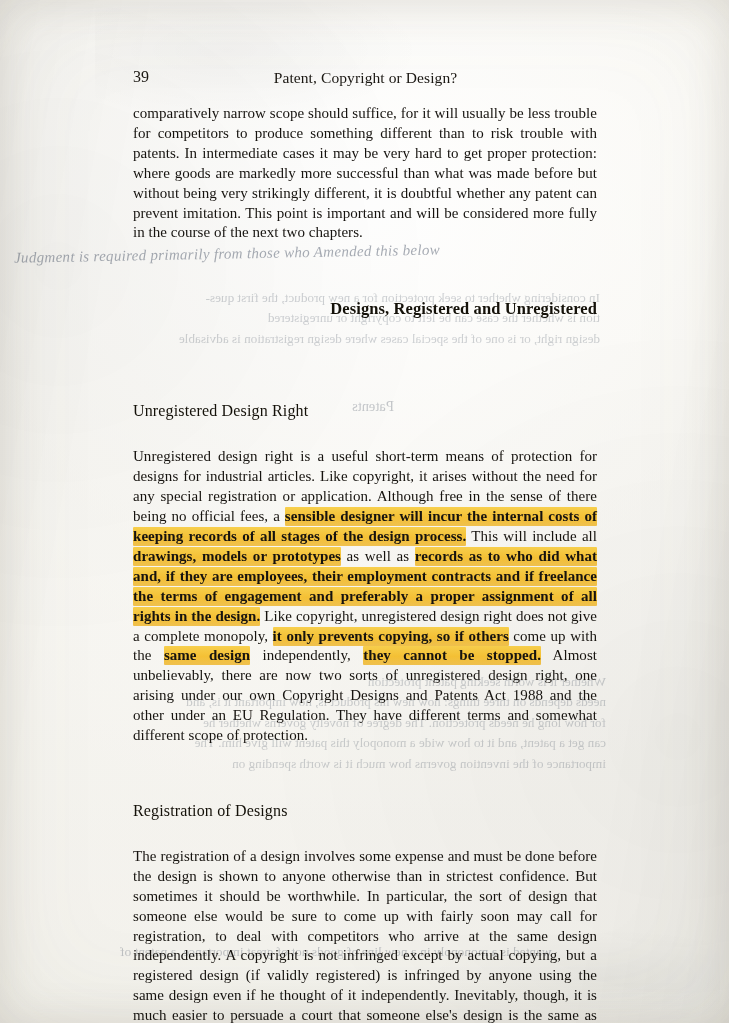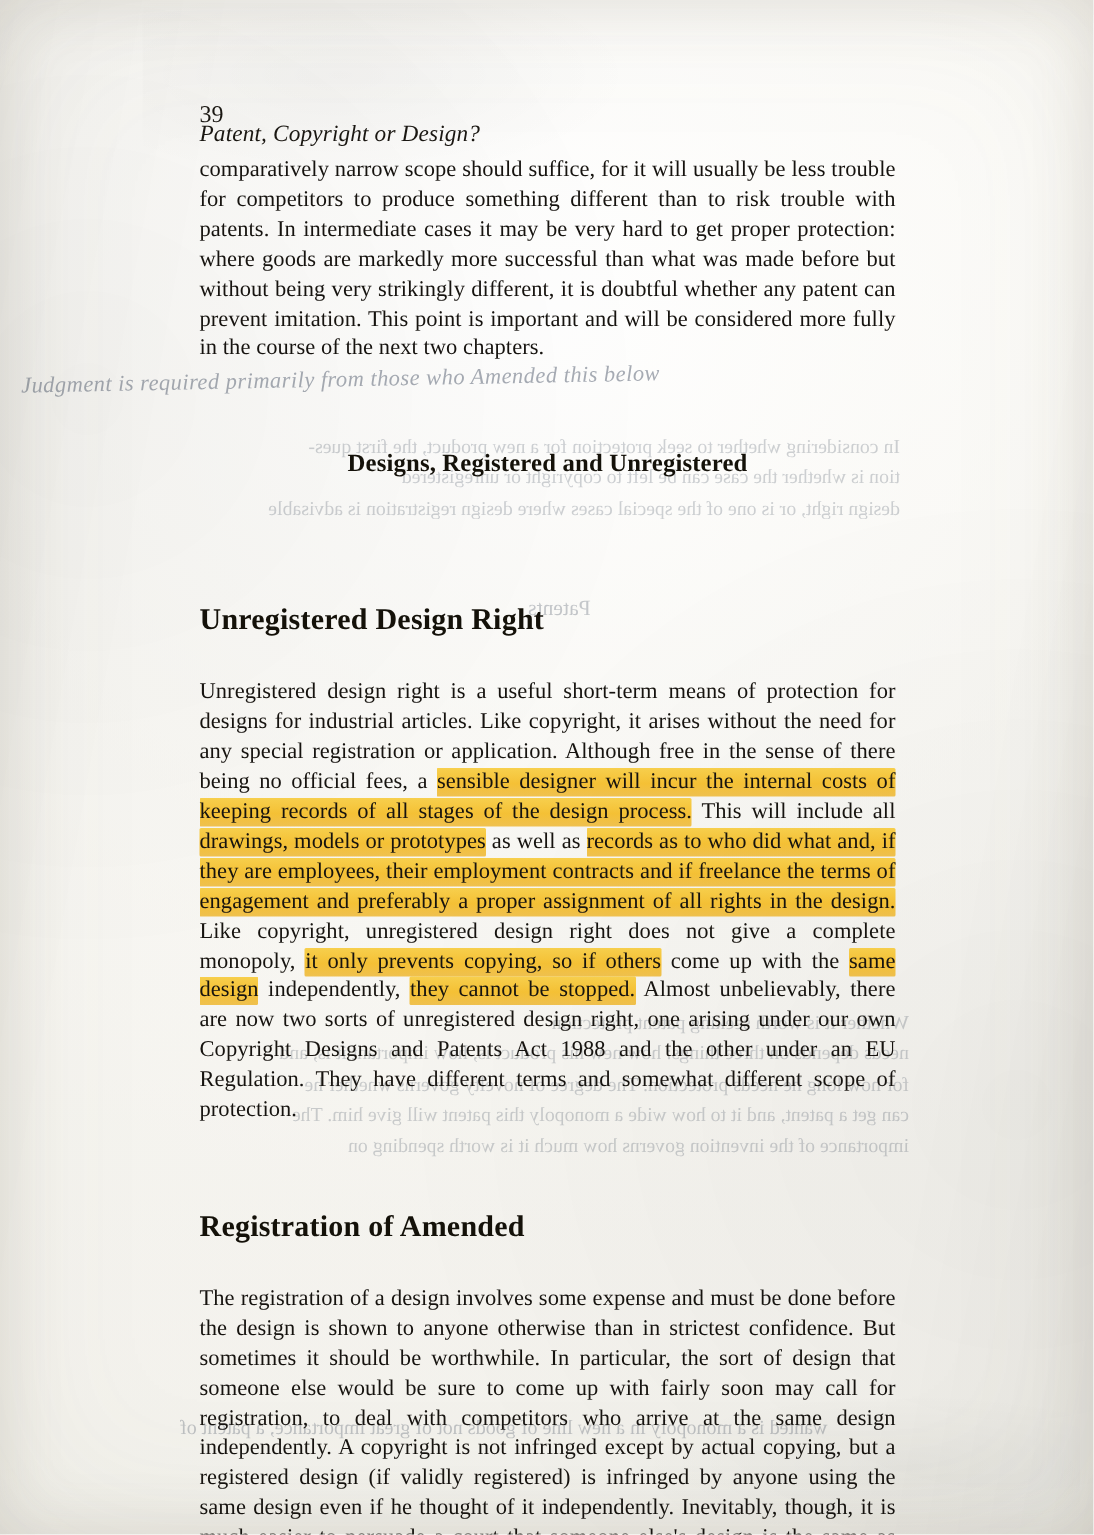--- a/index.html
+++ b/index.html
@@ -79,26 +79,24 @@
     left: 0;
     top: 0;
     font-size: 16px;
     color: #1a1712;
   }
   .running-head {
     position: absolute;
     left: 0;
     top: 1px;
     width: 465px;
-    text-align: left;
-    font-style: italic;
+    text-align: center;
     font-size: 15.5px;
     color: #1a1712;
     letter-spacing: 0.1px;
-    margin-top: 12px;
   }
 
   .body-col {
     position: absolute;
     left: 133px;
     top: 104px;
     width: 464px;
   }
 
   p.para {
@@ -110,40 +108,41 @@
     letter-spacing: 0.04px;
   }
 
   .gap-lg { height: 56px; }
   .gap-md { height: 27px; }
 
   h2.section-head {
     margin: 0;
     font-size: 16.5px;
     font-weight: bold;
-    text-align: center;
+    text-align: right;
     color: #141109;
     letter-spacing: 0.1px;
   }
   h3.sub-head {
     margin: 0;
-    font-size: 20px;
-    font-weight: bold;
+    font-size: 16px;
+    font-weight: normal;
     text-align: left;
     color: #141109;
     letter-spacing: 0.15px;
   }
 
   
   mark.hl {
     background: linear-gradient(180deg, rgba(247,196,30,0.78) 0%, rgba(244,183,20,0.85) 55%, rgba(236,172,16,0.72) 100%);
     color: inherit;
     padding: 1px 0 2px 0;
     border-radius: 1px;
     box-decoration-break: clone;
+    font-weight: bold;
     -webkit-box-decoration-break: clone;
   }
 
   
   .ink-note {
     position: absolute;
     left: 14px;
     top: 243px;
     width: 700px;
     font-family: "Liberation Serif", serif;
@@ -217,21 +216,21 @@
     <div class="gap-lg"></div>
 
     <h3 class="sub-head">Unregistered Design Right</h3>
 
     <div class="gap-md"></div>
 
     <p class="para"><span>Unregistered design right is a useful short-term means of protection for designs for industrial articles. Like copyright, it arises without the need for any special registration or application. Although free in the sense of there being no official fees, a </span><mark class="hl">sensible designer will incur the internal costs of keeping records of all stages of the design process.</mark><span> This will include all </span><mark class="hl">drawings, models or prototypes</mark><span> as well as </span><mark class="hl">records as to who did what and, if they are employees, their employment contracts and if freelance the terms of engagement and preferably a proper assignment of all rights in the design.</mark><span> Like copyright, unregistered design right does not give a complete monopoly, </span><mark class="hl">it only prevents copying, so if others</mark><span> come up with the </span><mark class="hl">same design</mark><span> independently, </span><mark class="hl">they cannot be stopped.</mark><span> Almost unbelievably, there are now two sorts of unregistered design right, one arising under our own Copyright Designs and Patents Act 1988 and the other under an EU Regulation. They have different terms and somewhat different scope of protection.</span></p>
 
     <div class="gap-lg"></div>
 
-    <h3 class="sub-head">Registration of Amended</h3>
+    <h3 class="sub-head">Registration of Designs</h3>
 
     <div class="gap-md"></div>
 
     <p class="para">The registration of a design involves some expense and must be done before the design is shown to anyone otherwise than in strictest confidence. But sometimes it should be worthwhile. In particular, the sort of design that someone else would be sure to come up with fairly soon may call for registration, to deal with competitors who arrive at the same design independently. A copyright is not infringed except by actual copying, but a registered design (if validly registered) is infringed by anyone using the same design even if he thought of it independently. Inevitably, though, it is much easier to persuade a court that someone else's design is the same as yours if you can show that he actually copied it. Unbelievably (again!)</p>
 
   </div>
 
   <div class="ink-note">Judgment is required primarily from those who Amended this below</div>
 
 </div>

